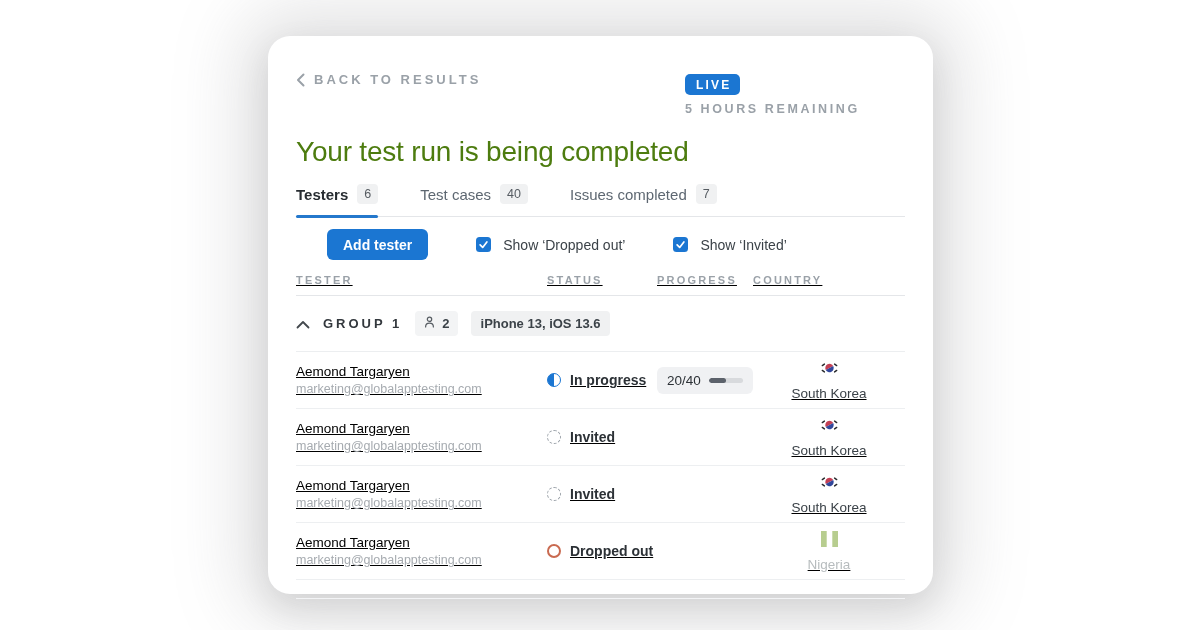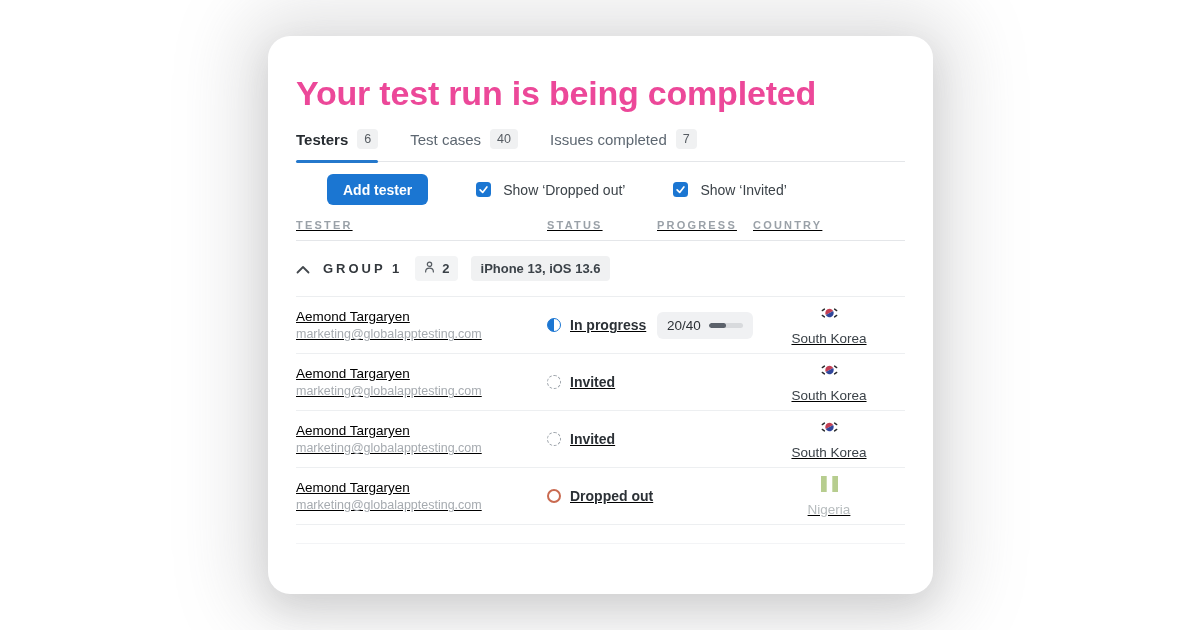--- a/index.html
+++ b/index.html
@@ -32,26 +32,26 @@
     font-size:12px; font-weight:700; letter-spacing:2.2px;
     padding:4px 9px 3px 11px; border-radius:5px;
   }
   .remaining {
     display:block; margin-top:7px;
     color:#9aa1a8; font-size:12.5px; font-weight:700; letter-spacing:2.6px;
   }
 
   
   .page-title {
-    font-size:34px; font-weight:700; color:#ec4899; letter-spacing:-0.2px;
+    font-size:28px; font-weight:400; color:#4d7c0f; letter-spacing:-0.2px;
     margin:2px 0 16px 0;
   }
 
   
-  .tabs { display:flex; gap:32px; border-bottom:1px solid #e4e6e9; }
+  .tabs { display:flex; gap:42px; border-bottom:1px solid #e4e6e9; }
   .tab {
     display:flex; align-items:center; gap:9px; padding-bottom:12px;
     position:relative; cursor:pointer;
     font-size:15px; color:#5d6771; font-weight:400;
   }
   .tab.active { color:#272c31; font-weight:700; }
   .tab.active::after {
     content:""; position:absolute; left:0; right:0; bottom:-2px; height:3.5px;
     background:#2478CC; border-radius:3px;
   }
@@ -127,20 +127,34 @@
   .country-cell[data-dim="true"] .country-label { color:#b7bcbe; }
 
   .row.partial { height:19px; border-bottom:1px solid #f3f4f6; }
 </style>
 </head>
 <body>
 
 <div class="stage">
   <div class="card">
 
+    <div class="head">
+      <span class="back-link">
+        <span>
+          <svg width="9" height="14" viewBox="0 0 9 14">
+              <polyline points="7.5,1.5 2,7 7.5,12.5" fill="none" stroke="#9aa1a8" stroke-width="2" stroke-linecap="round" stroke-linejoin="round"></polyline>
+            </svg>
+        </span>
+        <span>BACK TO RESULTS</span>
+      </span>
+      <div class="live-wrap">
+        <span class="live-badge">LIVE</span>
+        <span class="remaining">5 HOURS REMAINING</span>
+      </div>
+    </div>
 
     <h1 class="page-title">Your test run is being completed</h1>
 
     <div class="tabs">
       <div class="tab active">
         <span>Testers</span>
         <span class="count-chip">6</span>
       </div>
       <div class="tab">
         <span>Test cases</span>

